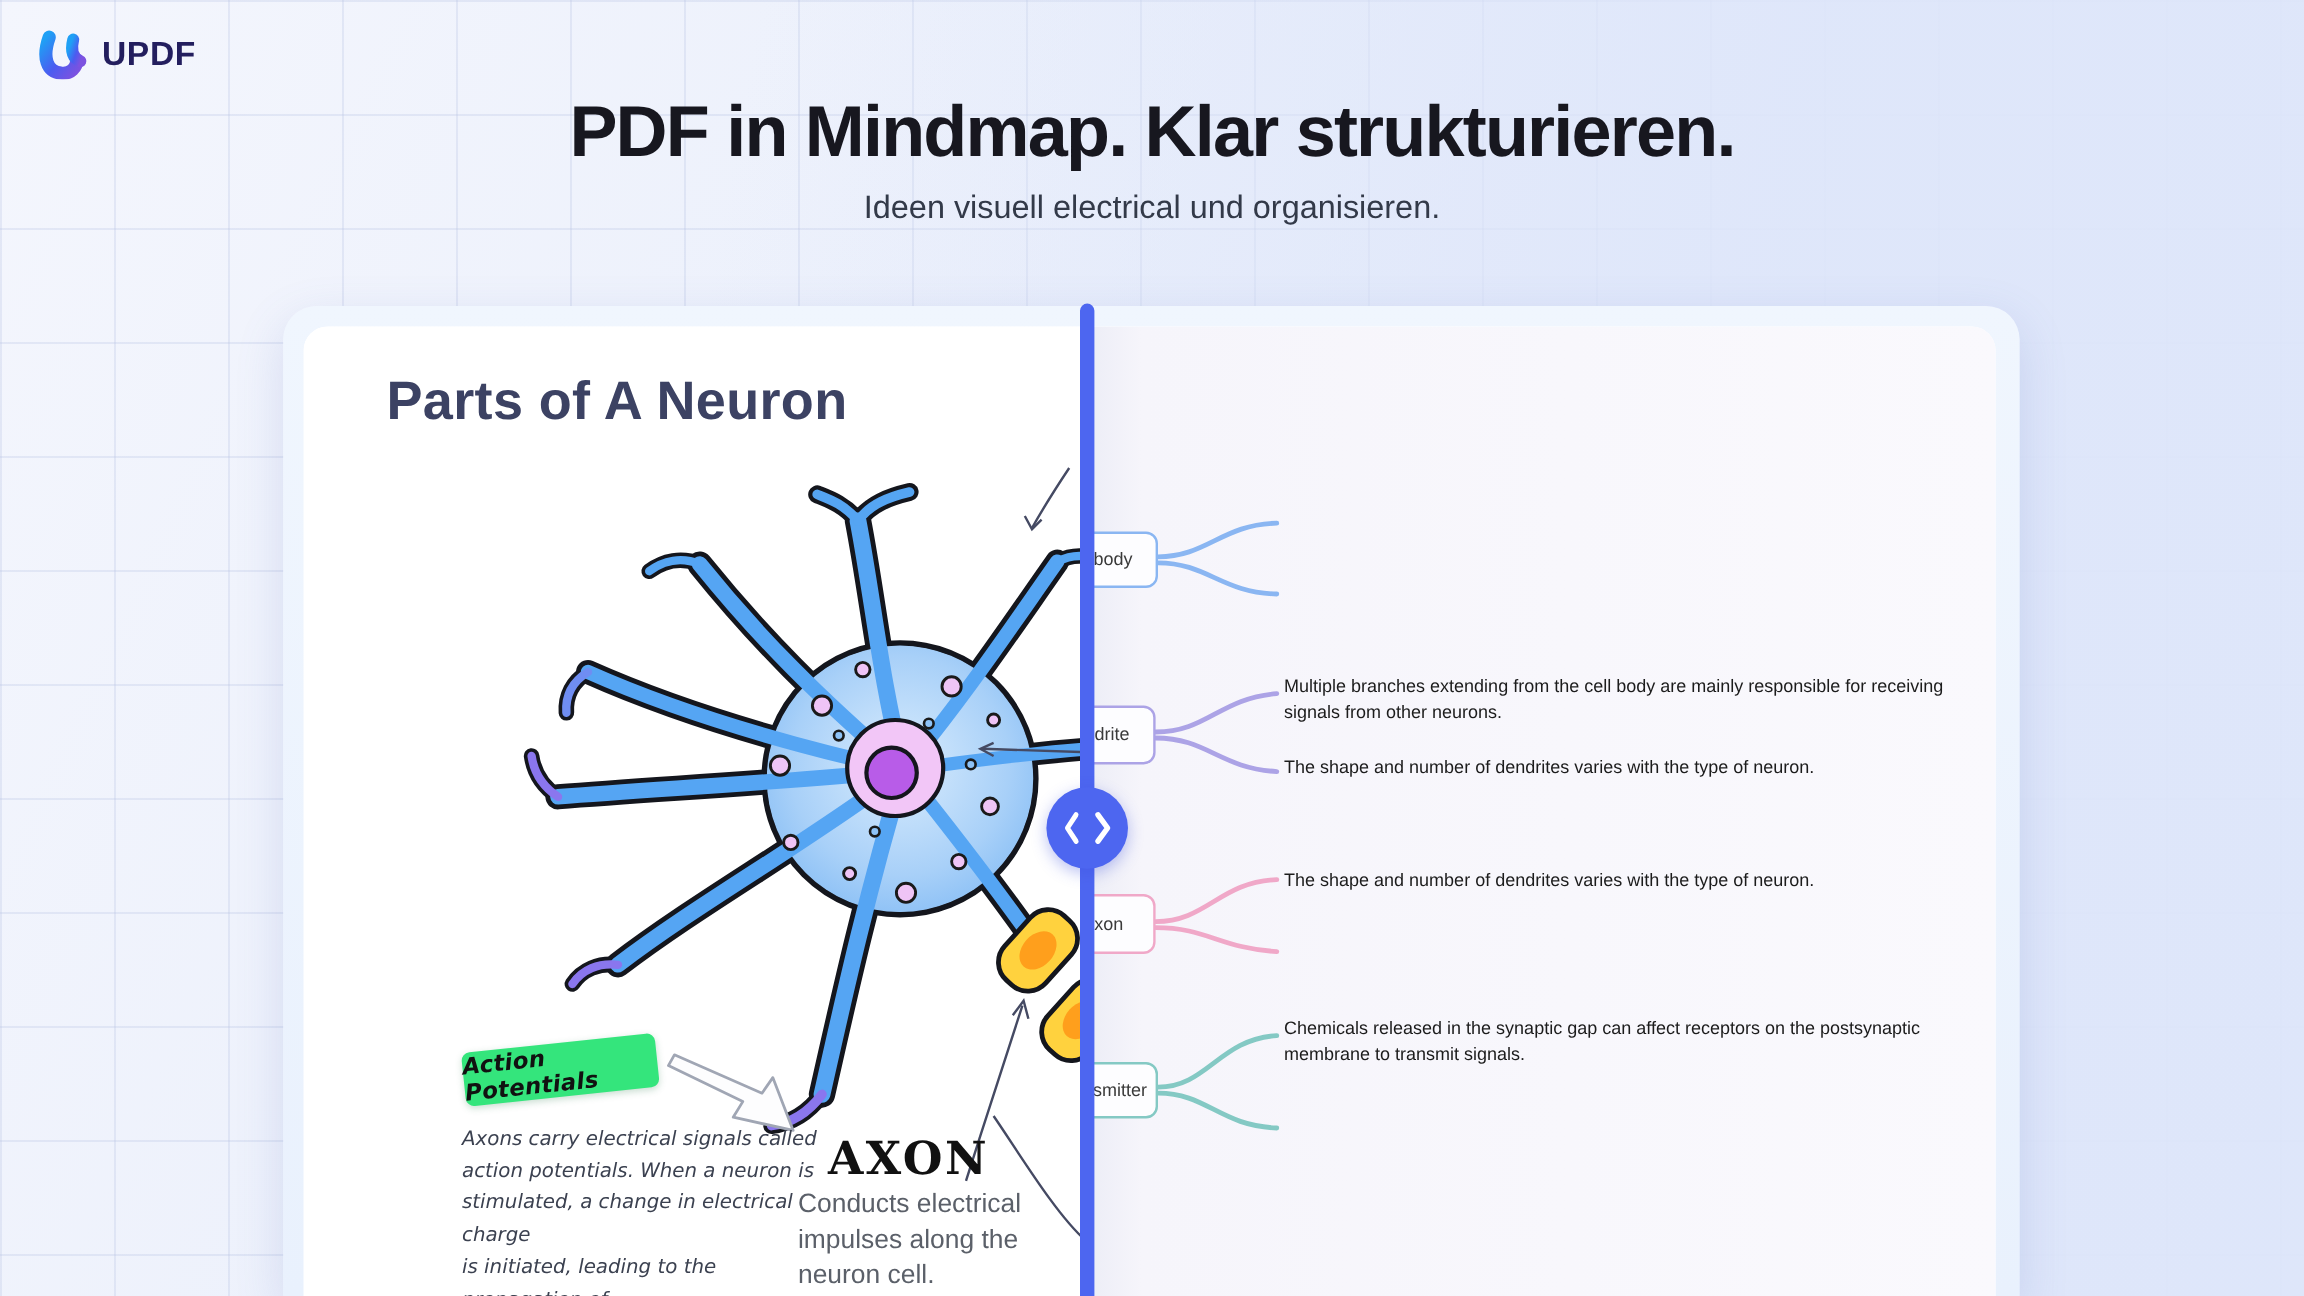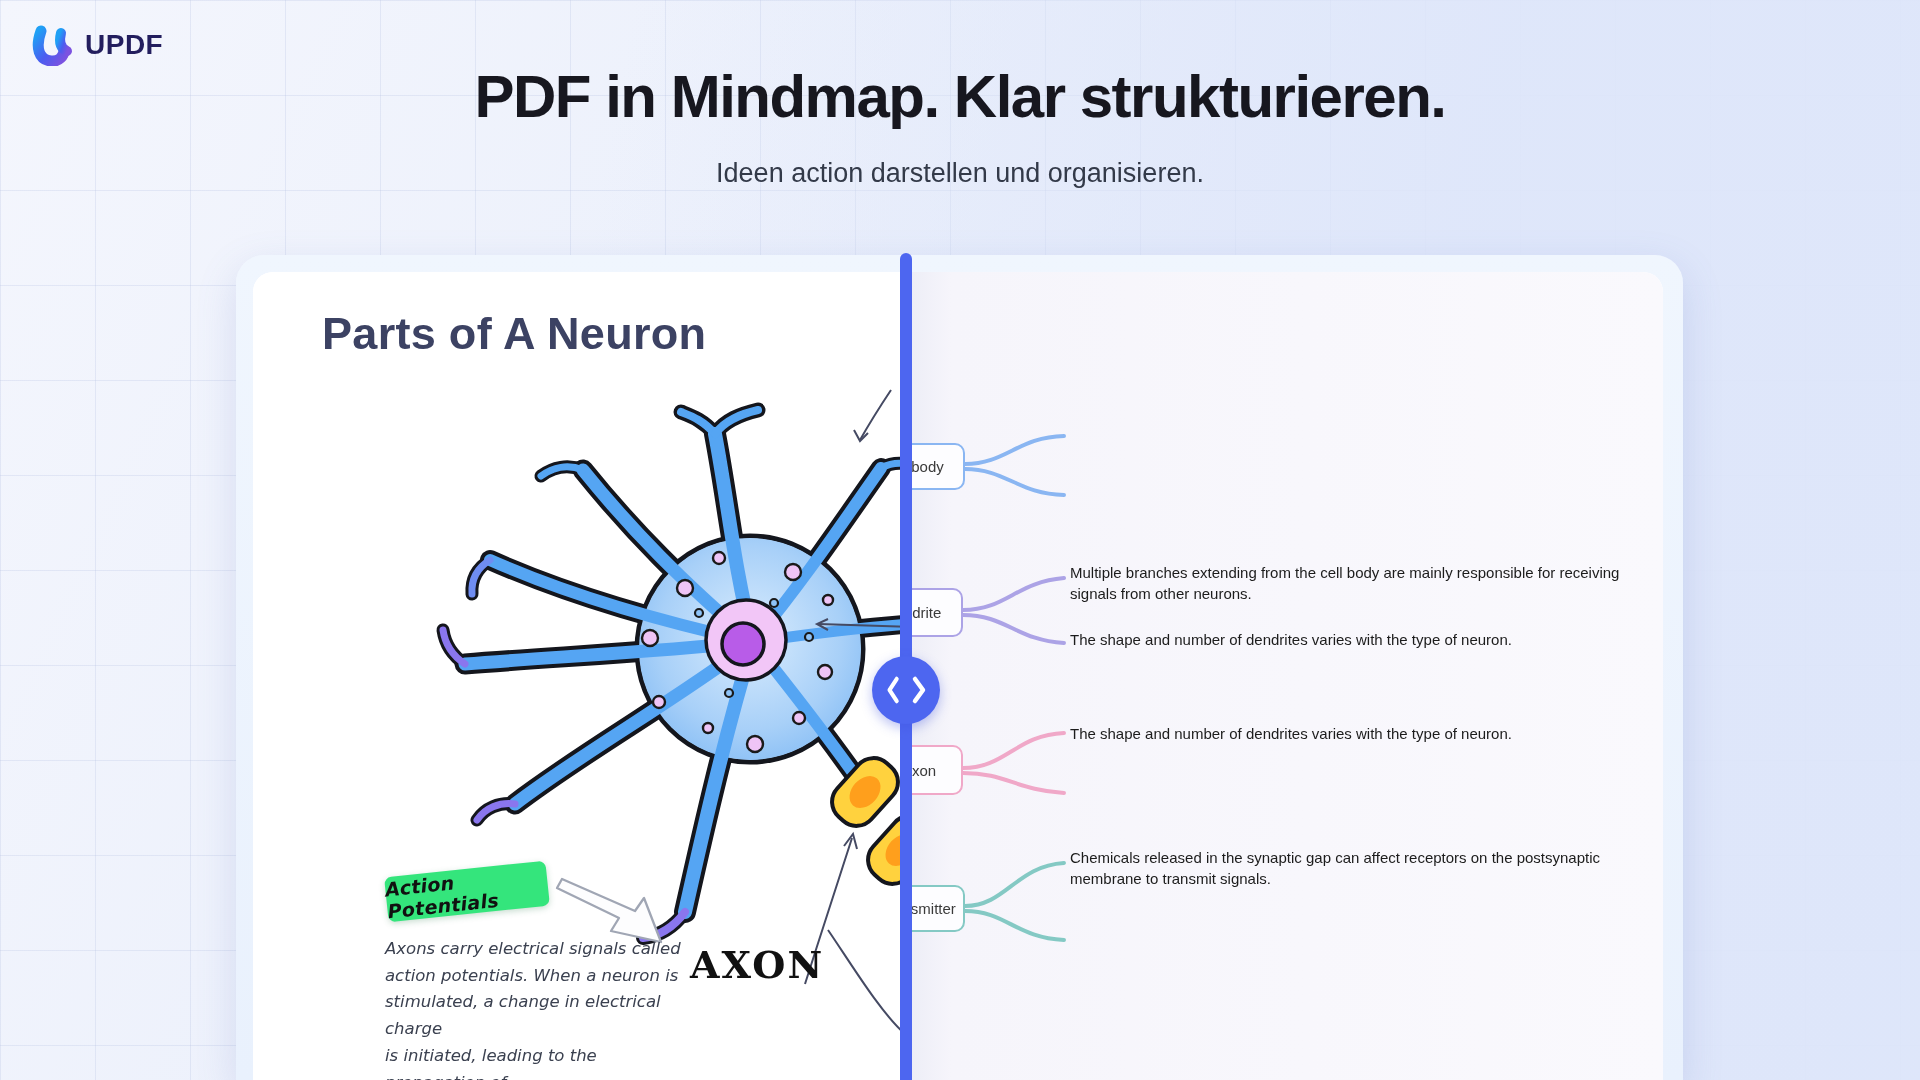--- a/index.html
+++ b/index.html
@@ -14,21 +14,21 @@
       linear-gradient(90deg, rgba(186,197,228,.30) 1.5px, transparent 1.5px);
     background-size:95px 95px; z-index:0; }
   .stage::after { content:""; position:absolute; inset:0;
     background:linear-gradient(100deg, rgba(223,231,251,0) 30%, rgba(222,230,250,.9) 72%); z-index:0; }
 
   .layer { position:absolute; inset:0; z-index:1; }
 
   
   .logo { position:absolute; left:30px; top:24px; display:flex; align-items:center; gap:9px; cursor:pointer; }
   .logo-text { font-size:28px; font-weight:800; color:#231e5e; letter-spacing:.5px;text-align:center; }
-  .hero-title { position:absolute; left:0; top:62px; width:1920px; text-align:center;
+  .hero-title { position:absolute; left:0; top:75px; width:1920px; text-align:center;
     font-size:60px; font-weight:800; color:#17171f; letter-spacing:-1.5px; }
   .hero-subtitle { position:absolute; left:0; top:158px; width:1920px; text-align:center;
     font-size:27px; font-weight:500; color:#333a49; }
 
   
   .outer-card { position:absolute; left:236px; top:255px; width:1447px; height:825px;
     background:linear-gradient(180deg,#f0f6fe,#e9f1fd); border-radius:28px 28px 0 0;
     box-shadow:0 14px 40px rgba(90,110,190,.18); }
   .inner-card { position:absolute; left:253px; top:272px; width:1410px; height:808px;
     border-radius:20px 20px 0 0; overflow:hidden; background:#fff; }
@@ -90,21 +90,21 @@
               <stop offset="1" stop-color="#7c52e0"></stop>
         </linearGradient>
       </defs>
       <path d="M11 7 C5 24 9 36 21 37 C29 38 34 32 34 26" fill="none" stroke="url(#lg)" stroke-width="11" stroke-linecap="round"></path>
       <path d="M31 9 C29 17 30 24 37 27" fill="none" stroke="url(#lg)" stroke-width="10" stroke-linecap="round"></path>
     </svg>
     <span class="logo-text">UPDF</span>
   </div>
 
   <h1 class="hero-title">PDF in Mindmap. Klar strukturieren.</h1>
-  <div class="hero-subtitle">Ideen action darstellen und organisieren.</div>
+  <div class="hero-subtitle">Ideen visuell electrical und organisieren.</div>
 
   <div class="outer-card"></div>
   <div class="inner-card">
 
     <div class="panel-left">
       <div class="doc-title">Parts of A Neuron</div>
 
       <svg width="653" height="708" viewBox="0 0 653 708" style="position:absolute;left:0;top:100px;">
         <defs>
           <radialGradient id="bodyg" cx="0.5" cy="0.45" r="0.75">
@@ -207,20 +207,21 @@
         <path d="M12,16 L74,46 L66,59 L116,70 L99,26 L90,39 L17,7 Z" fill="#fdfdfe" stroke="#a0a6b4" stroke-width="2.3" stroke-linejoin="round"></path>
       </svg>
 
       <div class="handnote">Axons carry electrical signals called
 action potentials. When a neuron is
 stimulated, a change in electrical charge
 is initiated, leading to the propagation of
 an action potential along the axon.</div>
 
       <div class="axon-head">AXON</div>
+      <div class="axon-cap">Conducts electrical impulses along the neuron cell.</div>
     </div>
 
     <div class="panel-right">
 
       <svg width="757" height="808" viewBox="0 0 757 808" style="position:absolute;left:0;top:0;">
         <g fill="none" stroke-linecap="round" stroke-width="4">
           <path d="M59,192 C100,192 112,165 158,164" stroke="#8ab6f2"></path>
           <path d="M59,197 C100,197 112,222 158,223" stroke="#8ab6f2"></path>
           <path d="M57,338 C100,338 110,310 158,306" stroke="#aca3e6"></path>
           <path d="M57,343 C100,343 110,368 158,371" stroke="#aca3e6"></path>

